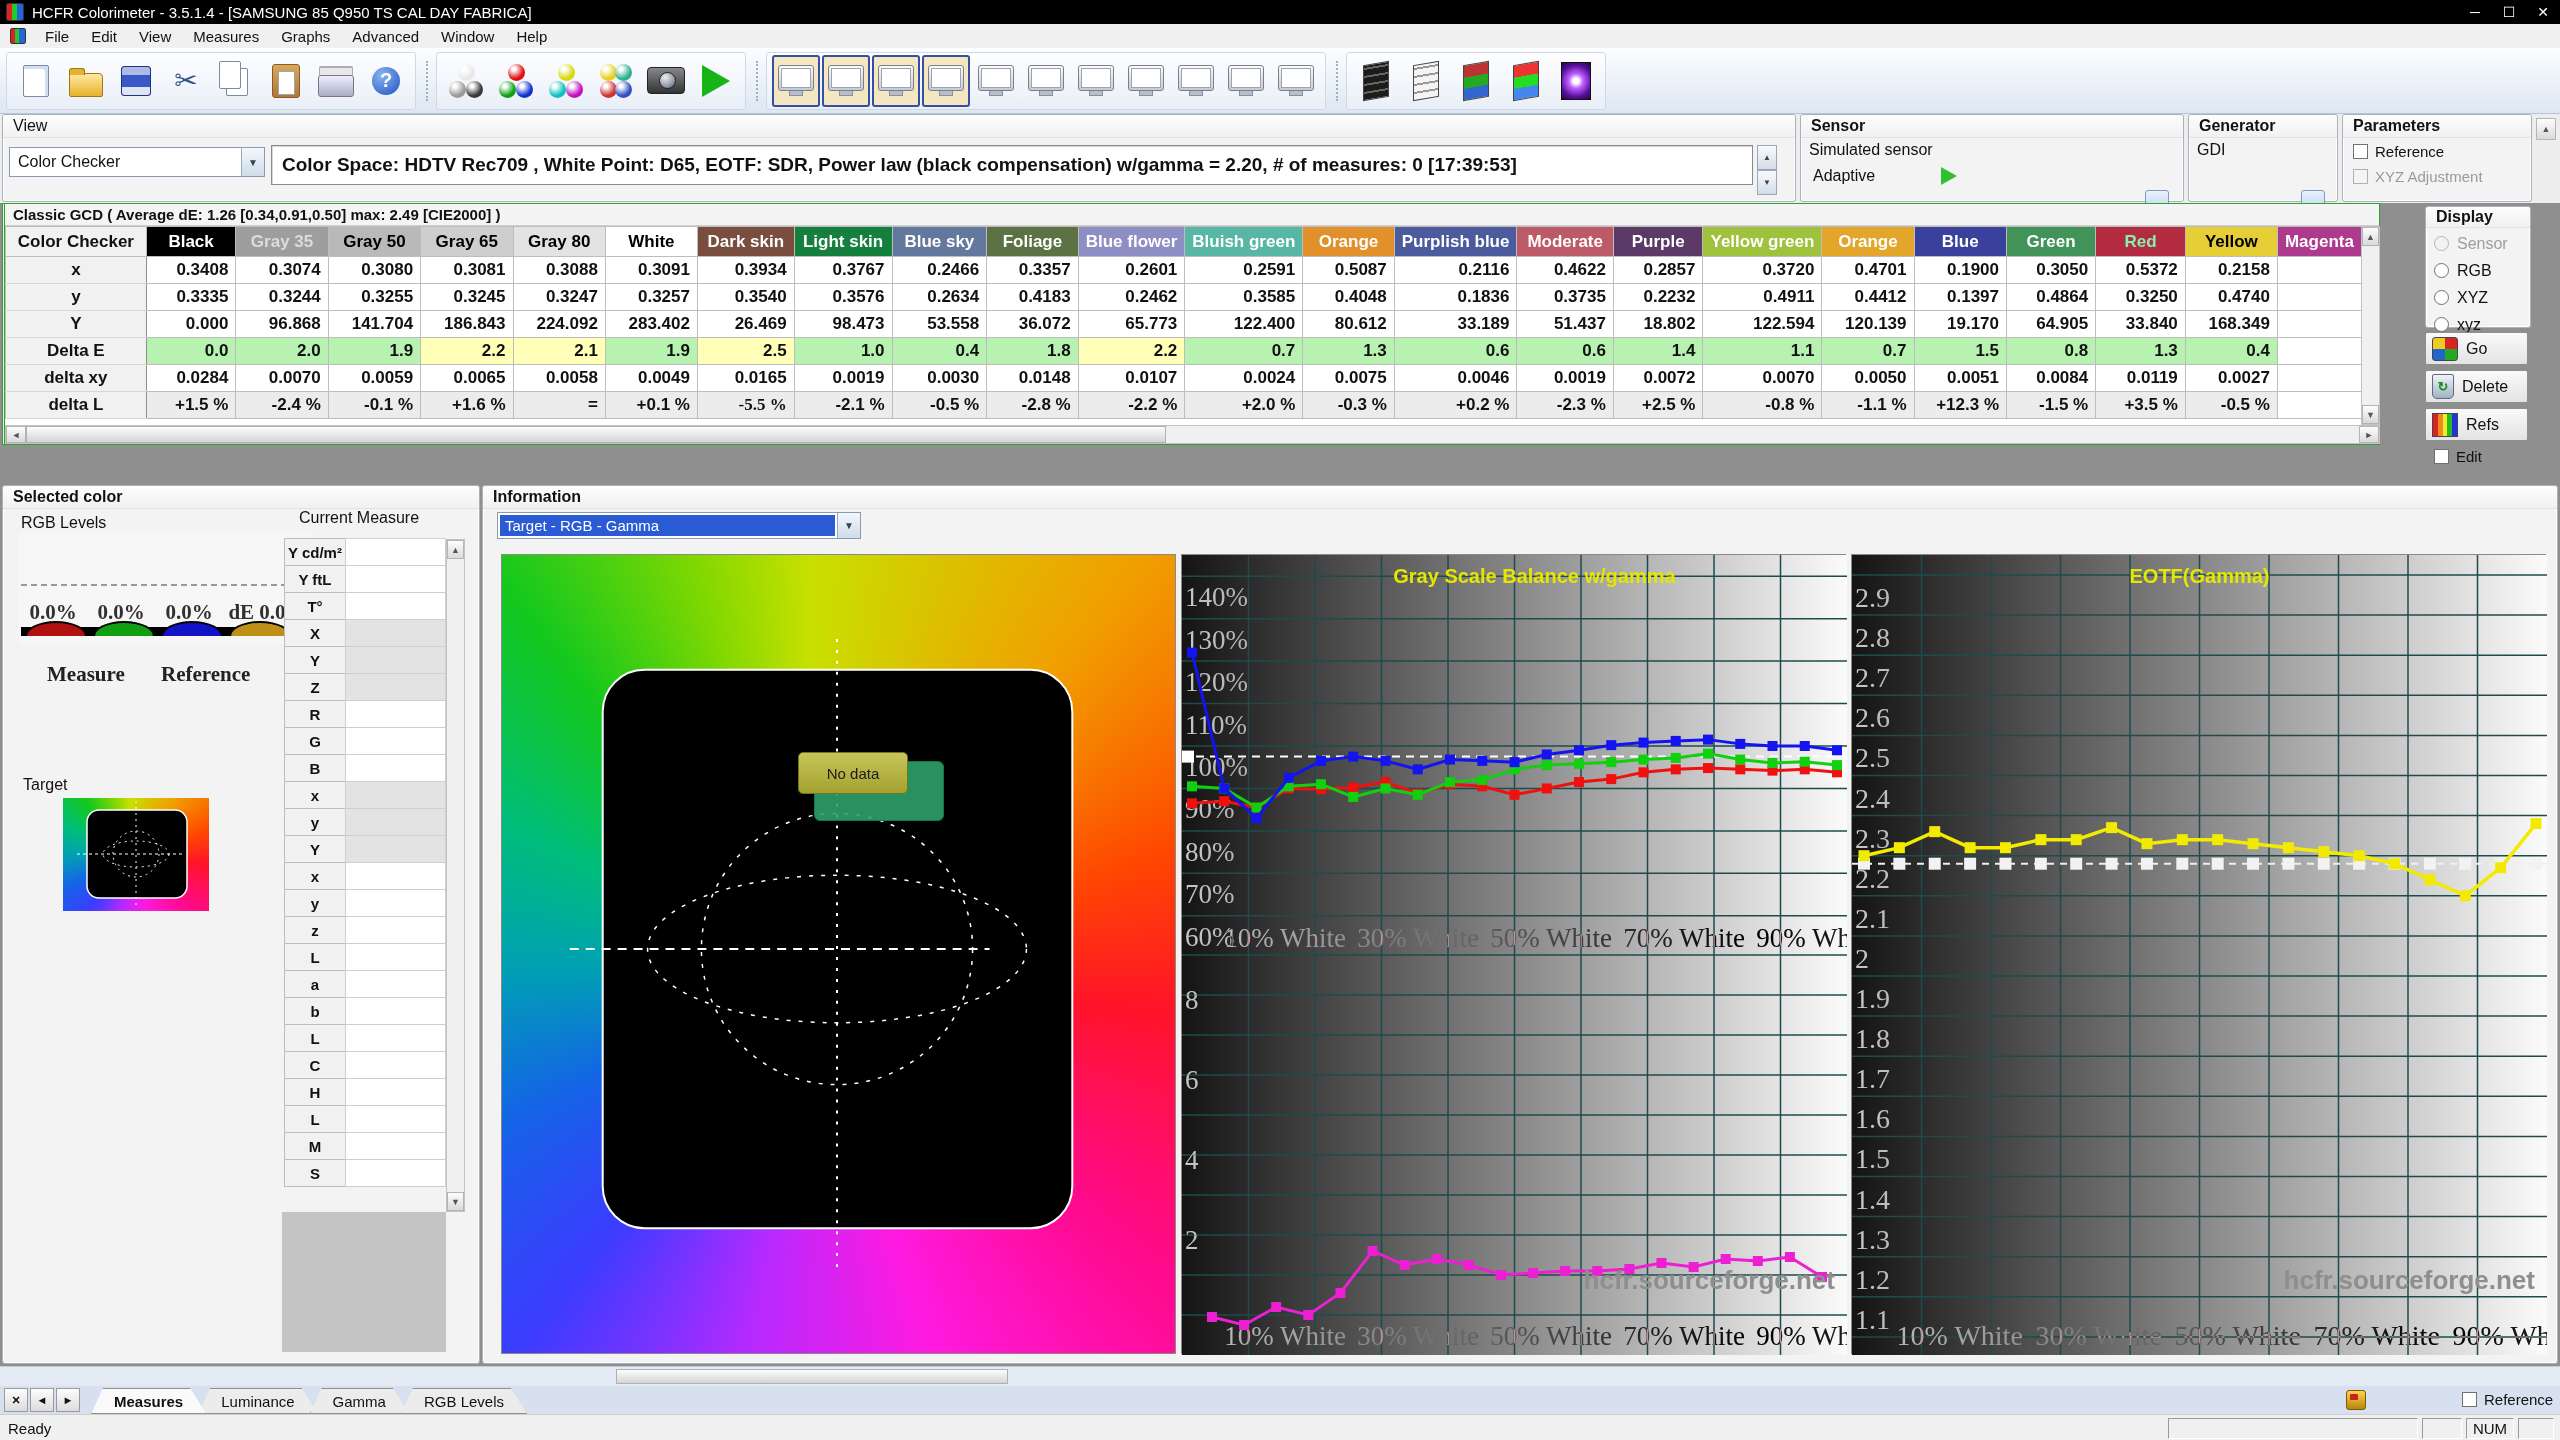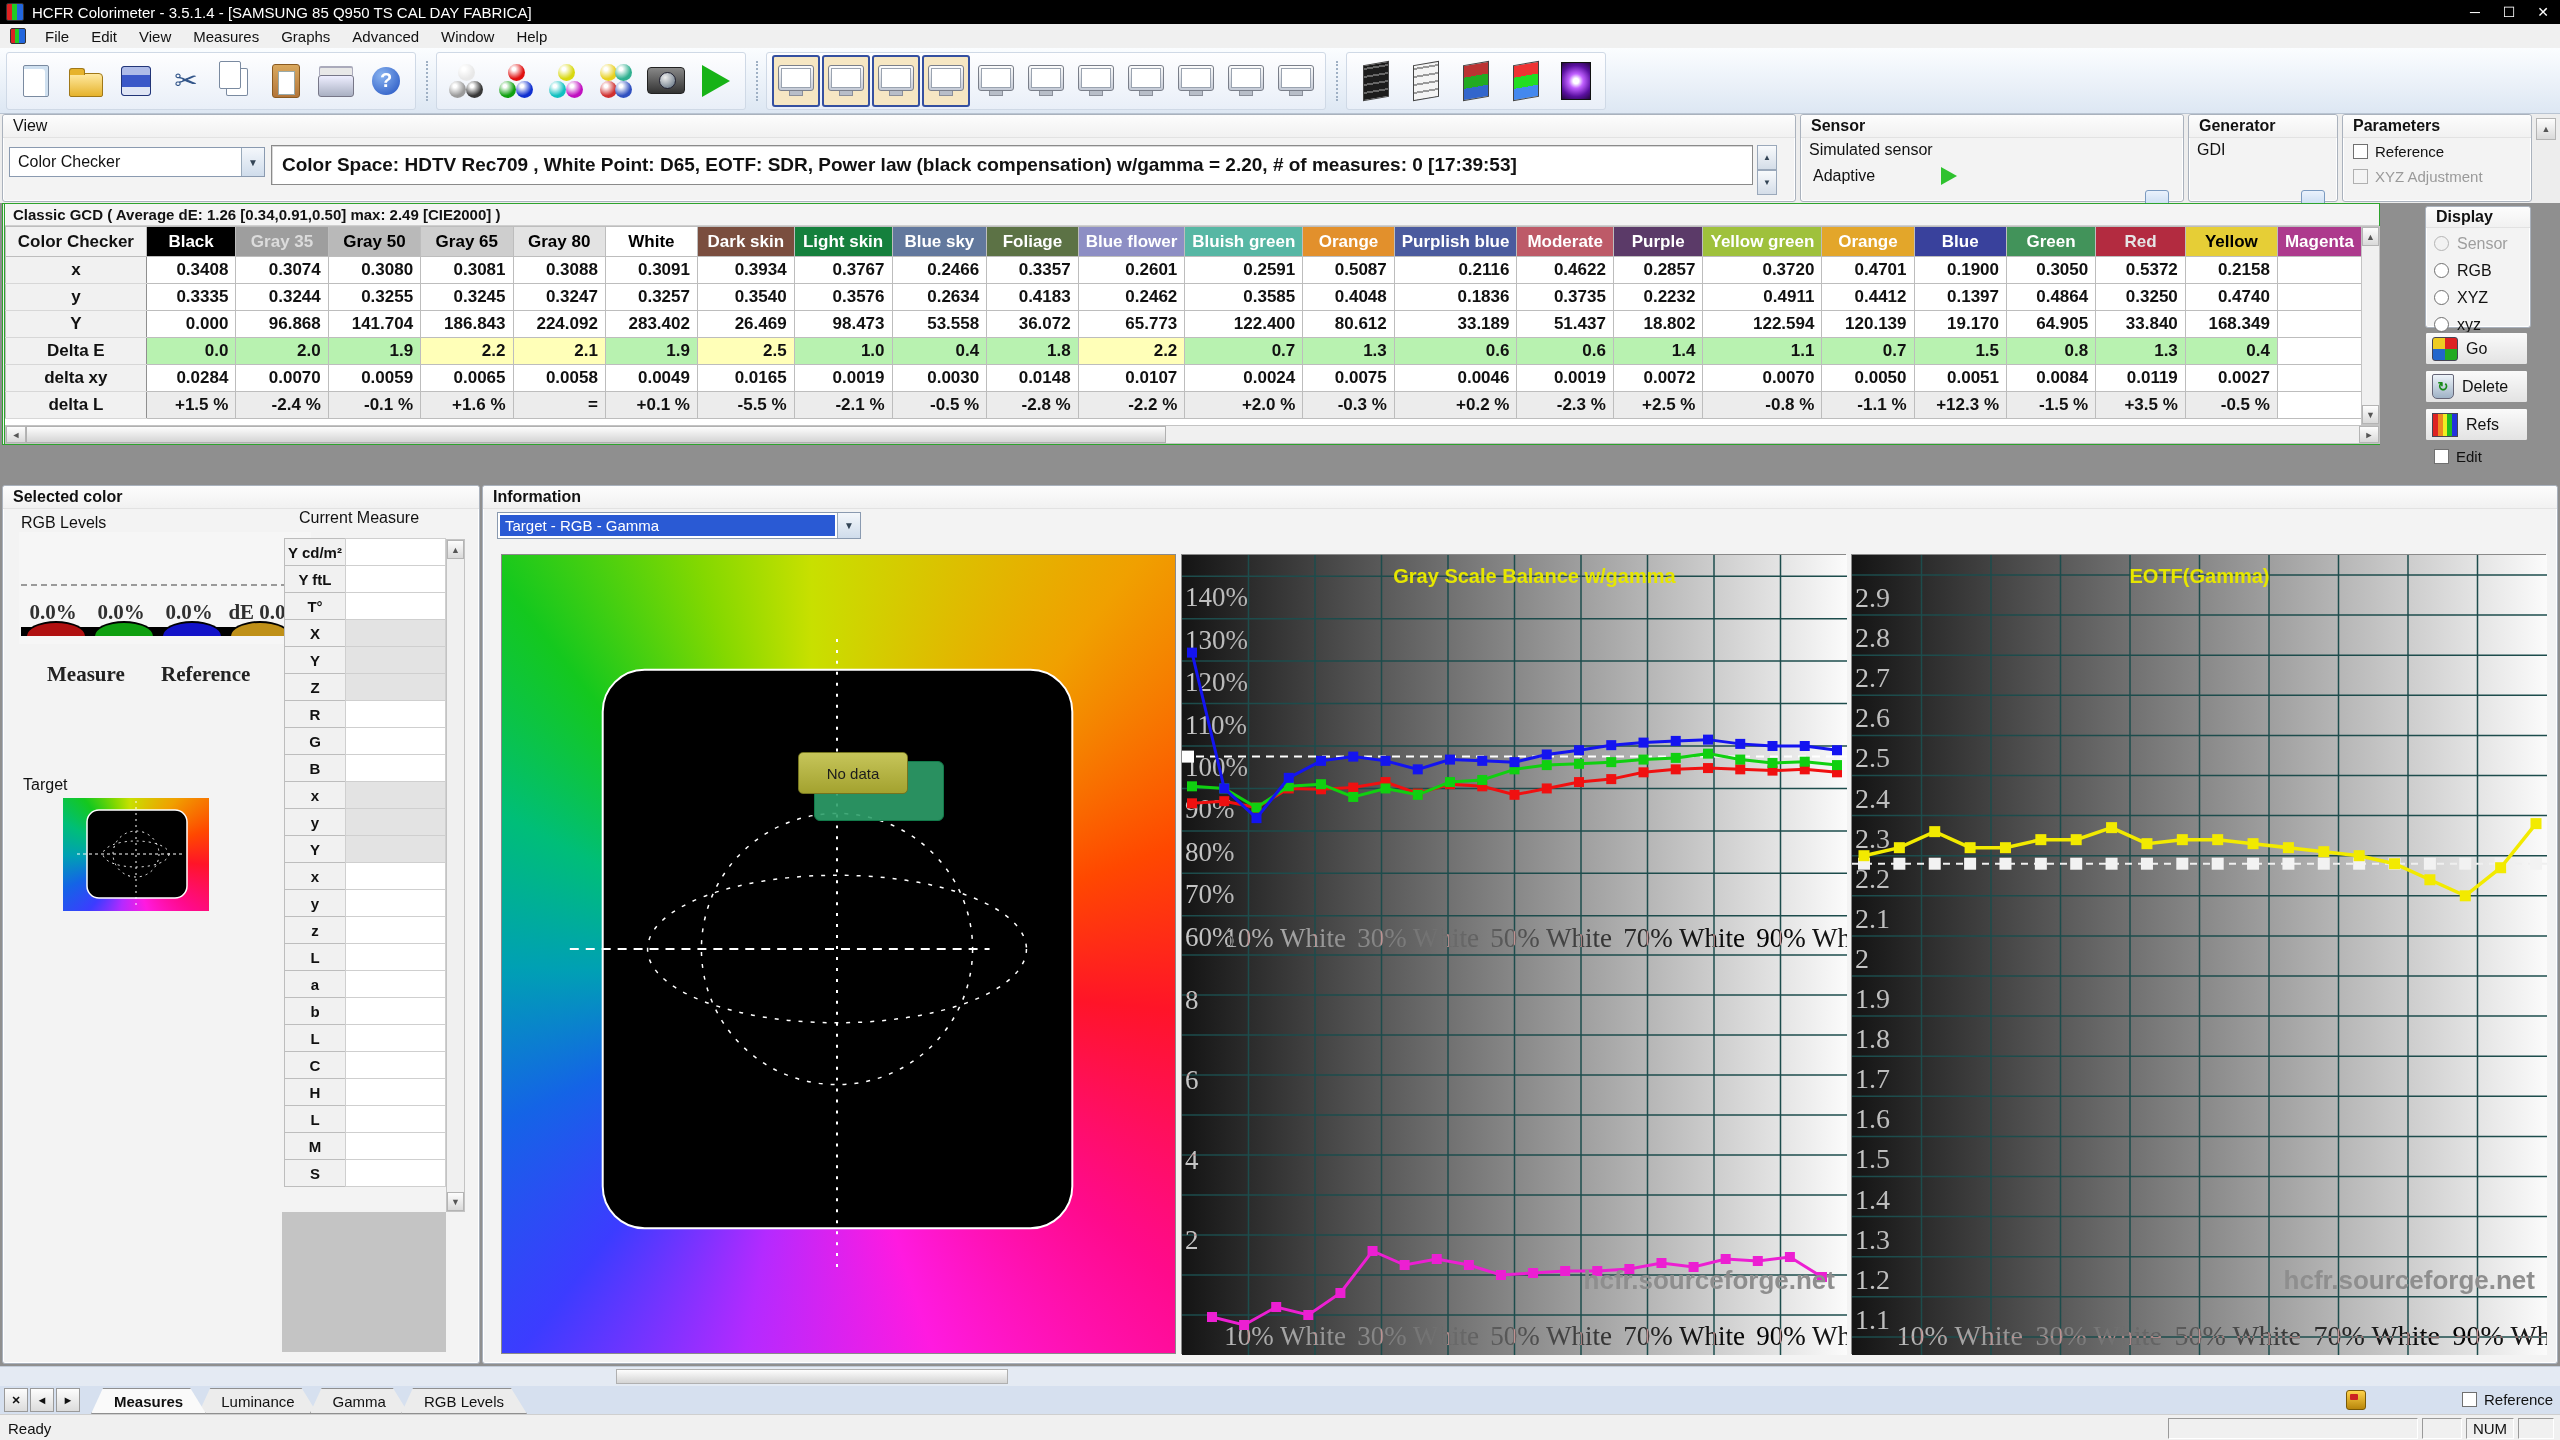--- a/index.html
+++ b/index.html
@@ -460,21 +460,21 @@
               <th style="background:#8d8ec4;color:#ffffff;">Blue flower</th>
               <th style="background:#57b7a4;color:#ffffff;">Bluish green</th>
               <th style="background:#e2902c;color:#ffffff;">Orange</th>
               <th style="background:#4b5b9e;color:#ffffff;">Purplish blue</th>
               <th style="background:#bd5a68;color:#ffffff;">Moderate</th>
               <th style="background:#5b3a68;color:#ffffff;">Purple</th>
               <th style="background:#9fc13c;color:#ffffff;">Yellow green</th>
               <th style="background:#e3a62a;color:#ffffff;">Orange</th>
               <th style="background:#39419c;color:#ffffff;">Blue</th>
               <th style="background:#42935a;color:#ffffff;">Green</th>
-              <th style="background:#b32b40;color:#e5e5e5;">Red</th>
+              <th style="background:#b32b40;color:#86efac;">Red</th>
               <th style="background:#e6ce36;color:#000000;">Yellow</th>
               <th style="background:#ad3a8d;color:#ffffff;">Magenta</th>
             </tr>
             <tr>
               <td class="lab">x</td>
               <td class="v" style="">0.3408</td>
               <td class="v" style="">0.3074</td>
               <td class="v" style="">0.3080</td>
               <td class="v" style="">0.3081</td>
               <td class="v" style="">0.3088</td>
@@ -602,21 +602,21 @@
               <td class="v"></td>
             </tr>
             <tr>
               <td class="lab">delta L</td>
               <td class="v" style="background:#ececec;">+1.5 %</td>
               <td class="v" style="background:#ececec;">-2.4 %</td>
               <td class="v" style="background:#ececec;">-0.1 %</td>
               <td class="v" style="background:#ececec;">+1.6 %</td>
               <td class="v" style="background:#ececec;">=</td>
               <td class="v" style="background:#ececec;">+0.1 %</td>
-              <td class="v" style="background:#ececec;">-5.5 %</td>
+              <td class="v" style="background:#ececec;font-family:Liberation Serif, serif;">-5.5 %</td>
               <td class="v" style="background:#ececec;">-2.1 %</td>
               <td class="v" style="background:#ececec;">-0.5 %</td>
               <td class="v" style="background:#ececec;">-2.8 %</td>
               <td class="v" style="background:#ececec;">-2.2 %</td>
               <td class="v" style="background:#ececec;">+2.0 %</td>
               <td class="v" style="background:#ececec;">-0.3 %</td>
               <td class="v" style="background:#ececec;">+0.2 %</td>
               <td class="v" style="background:#ececec;">-2.3 %</td>
               <td class="v" style="background:#ececec;">+2.5 %</td>
               <td class="v" style="background:#ececec;">-0.8 %</td>

